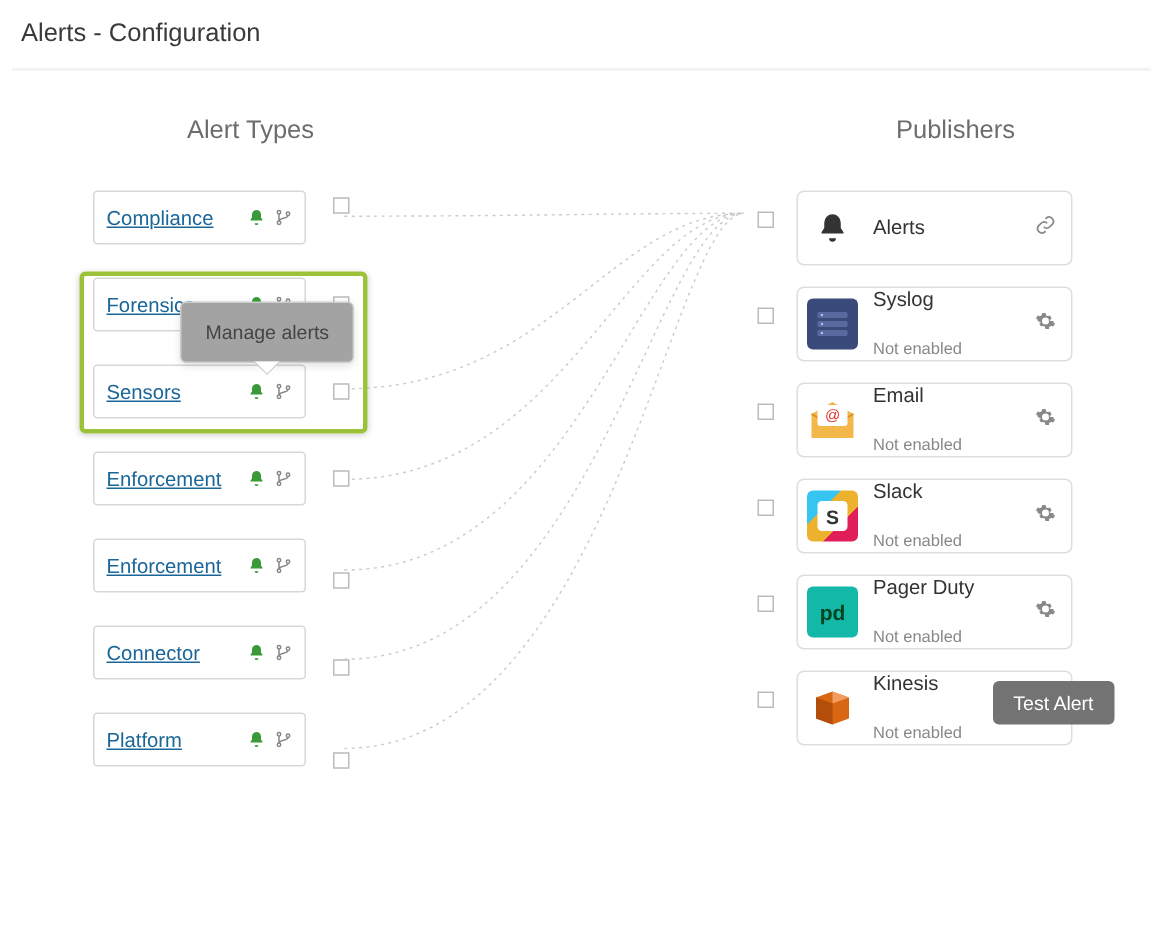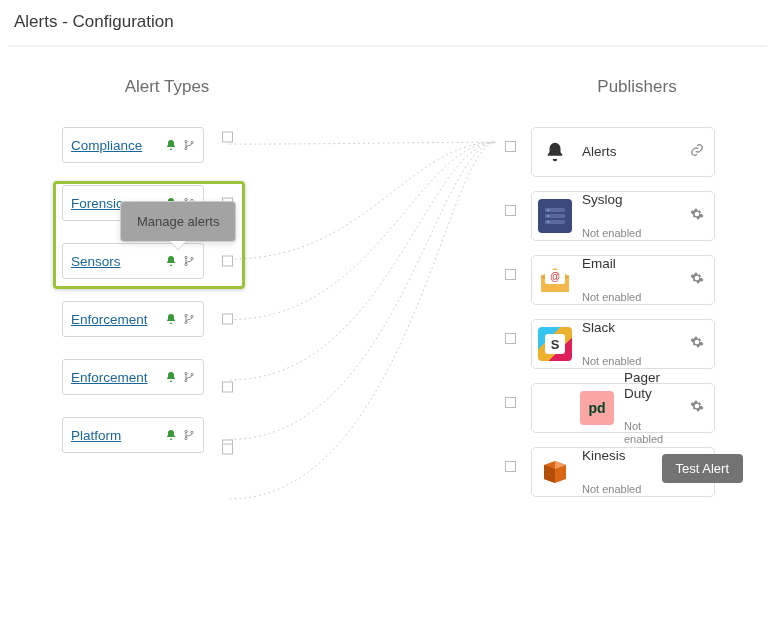--- a/index.html
+++ b/index.html
@@ -299,20 +299,34 @@
                 <circle cx="6" cy="19" r="2.3"></circle>
                 <circle cx="18" cy="7" r="2.3"></circle>
                 <path d="M6 7v10M18 9c0 5-12 3-12 8"></path>
               </svg>
           </span>
         </div>
         <span class="row-checkbox" style="top:28px;"></span>
       </div>
 
       <div class="alert-row">
+        <div class="alert-chip">
+          <span class="name">Connector</span>
+          <span class="chip-icons">
+            <svg width="12" height="12" viewBox="0 0 24 24" fill="#3a9a3a">
+                <path d="M12 2a6 6 0 0 0-6 6v4l-2 3v1h16v-1l-2-3V8a6 6 0 0 0-6-6zm0 20a2.5 2.5 0 0 0 2.5-2.5h-5A2.5 2.5 0 0 0 12 22z"></path>
+              </svg>
+            <svg width="12" height="12" viewBox="0 0 24 24" fill="none" stroke="#888" stroke-width="2">
+                <circle cx="6" cy="5" r="2.3"></circle>
+                <circle cx="6" cy="19" r="2.3"></circle>
+                <circle cx="18" cy="7" r="2.3"></circle>
+                <path d="M6 7v10M18 9c0 5-12 3-12 8"></path>
+              </svg>
+          </span>
+        </div>
         <span class="row-checkbox" style="top:28px;"></span>
       </div>
 
       <div class="alert-row">
         <div class="alert-chip">
           <span class="name">Platform</span>
           <span class="chip-icons">
             <svg width="12" height="12" viewBox="0 0 24 24" fill="#3a9a3a">
                 <path d="M12 2a6 6 0 0 0-6 6v4l-2 3v1h16v-1l-2-3V8a6 6 0 0 0-6-6zm0 20a2.5 2.5 0 0 0 2.5-2.5h-5A2.5 2.5 0 0 0 12 22z"></path>
               </svg>
@@ -417,21 +431,21 @@
             <svg width="14" height="14" viewBox="0 0 24 24" fill="#888">
                 <path d="M12 8a4 4 0 1 0 0 8 4 4 0 0 0 0-8zm9 4a7 7 0 0 1-.1 1.3l2 1.6-2 3.4-2.4-1a7 7 0 0 1-2.2 1.3l-.4 2.6h-4l-.4-2.6a7 7 0 0 1-2.2-1.3l-2.4 1-2-3.4 2-1.6A7 7 0 0 1 3 12a7 7 0 0 1 .1-1.3l-2-1.6 2-3.4 2.4 1a7 7 0 0 1 2.2-1.3L8.1 2.8h4l.4 2.6a7 7 0 0 1 2.2 1.3l2.4-1 2 3.4-2 1.6c0 .4.1.9.1 1.3z"></path>
               </svg>
           </div>
         </div>
       </div>
 
       <div class="pub-row">
         <span class="pub-checkbox"></span>
         <div class="pub-card">
-          <div class="pub-icon" style="background:#fca5a5;margin-left:42px;">
+          <div class="pub-icon" style="background:#14b8a6;">
             <span style="color:#042;font-weight:700;font-size:14px;">pd</span>
           </div>
           <div class="pub-text">
             <div class="pub-name">Pager Duty</div>
             <div class="pub-status">Not enabled</div>
           </div>
           <div class="pub-action">
             <svg width="14" height="14" viewBox="0 0 24 24" fill="#888">
                 <path d="M12 8a4 4 0 1 0 0 8 4 4 0 0 0 0-8zm9 4a7 7 0 0 1-.1 1.3l2 1.6-2 3.4-2.4-1a7 7 0 0 1-2.2 1.3l-.4 2.6h-4l-.4-2.6a7 7 0 0 1-2.2-1.3l-2.4 1-2-3.4 2-1.6A7 7 0 0 1 3 12a7 7 0 0 1 .1-1.3l-2-1.6 2-3.4 2.4 1a7 7 0 0 1 2.2-1.3L8.1 2.8h4l.4 2.6a7 7 0 0 1 2.2 1.3l2.4-1 2 3.4-2 1.6c0 .4.1.9.1 1.3z"></path>
               </svg>

